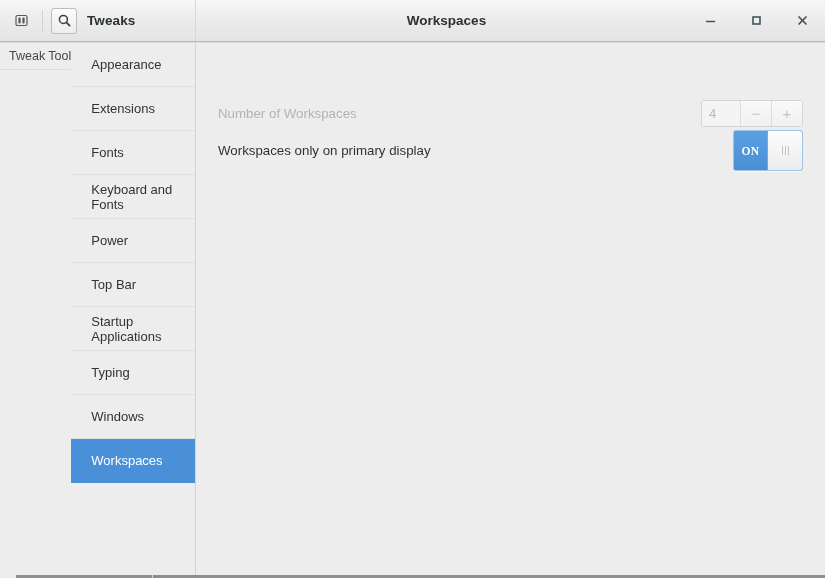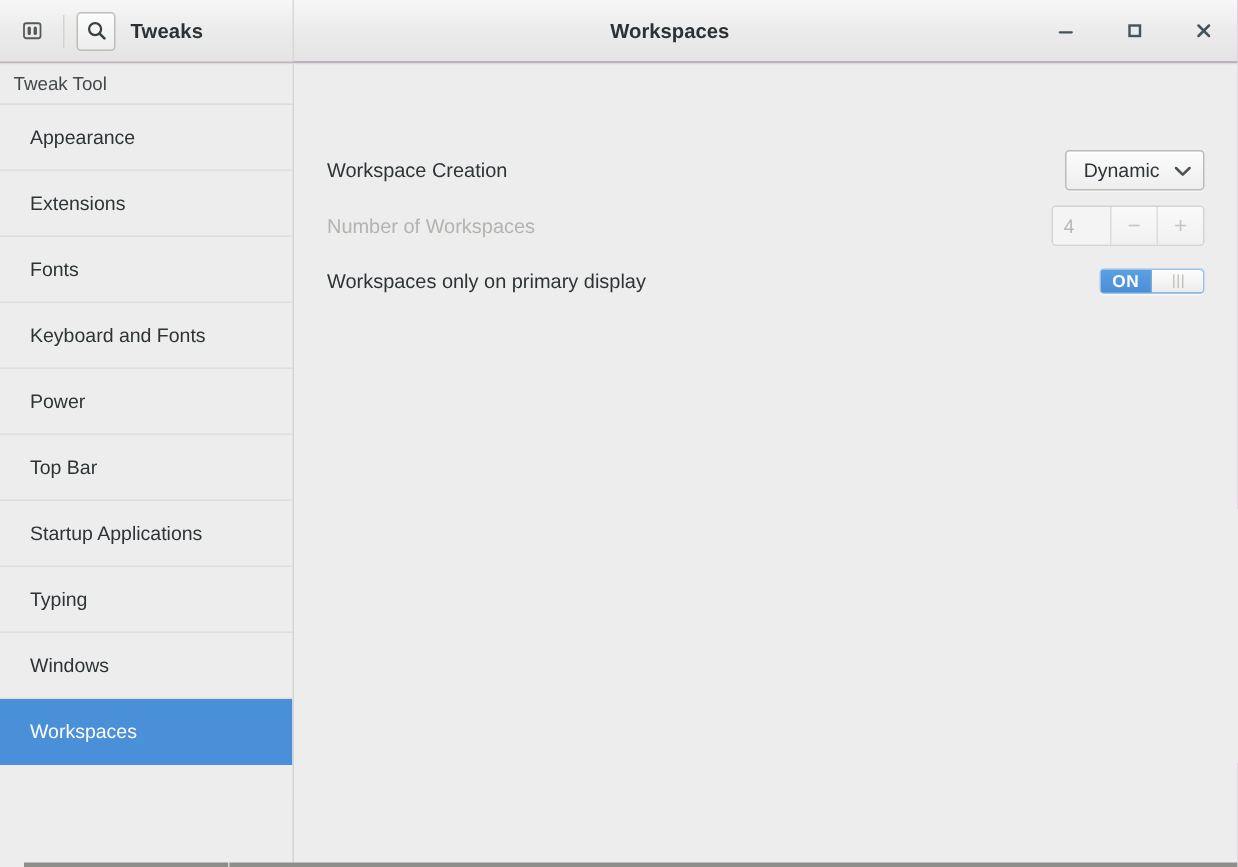--- a/index.html
+++ b/index.html
@@ -110,21 +110,21 @@
   }
 
   
   .sidebar {
     width: 196px;
     min-width: 196px;
     box-sizing: border-box;
     background: #ededed;
     border-right: 1px solid #d4d4d1;
     display: flex;
-    flex-direction: column;
+    flex-direction: row;
     overflow: hidden;
     position: relative;
   }
   .side-header {
     height: 27px;
     min-height: 27px;
     display: flex;
     align-items: center;
     padding-left: 9px;
     font-size: 12.5px;
@@ -228,29 +228,30 @@
     border-left-color: #dcdcd8;
     background: linear-gradient(to bottom, #fafafa, #f0f0f0);
     color: #c6c6c3;
     font-size: 15px;
     line-height: 1;
   }
 
   
   .switch {
     width: 70px;
-    height: 17px;
+    height: 41px;
     border: 1px solid #9ec3e6;
     border-radius: 3px;
     display: flex;
     align-items: stretch;
     overflow: hidden;
     box-sizing: border-box;
     background: #4a90d9;
     box-shadow: 0 1px 0 rgba(255,255,255,.55);
+    font-family: Liberation Serif, serif;
   }
   .sw-on {
     flex: 1;
     display: flex;
     align-items: center;
     justify-content: center;
     background: linear-gradient(to bottom, #5ba0e2, #4a8fd6);
     color: #ffffff;
     font-size: 11.5px;
     font-weight: bold;
@@ -364,29 +365,20 @@
             <span>Windows</span>
           </div>
           <div class="side-item selected">
             <span>Workspaces</span>
           </div>
           <div class="side-item partial"></div>
         </div>
     </div>
 
     <div class="content">
-        <div class="pref-row">
-          <div class="pref-label">Workspace Creation</div>
-          <div class="combo">
-            <span>Dynamic</span>
-            <span><svg width="11" height="8" viewBox="0 0 11 8">
-                <polyline points="1,2 5.5,6.4 10,2" fill="none" stroke="#4a5256" stroke-width="1.7" stroke-linecap="round" stroke-linejoin="round"></polyline>
-              </svg></span>
-          </div>
-        </div>
         <div class="pref-row">
           <div class="pref-label disabled">Number of Workspaces</div>
           <div class="spin">
             <div class="spin-val">4</div>
             <div class="spin-btn">−</div>
             <div class="spin-btn">+</div>
           </div>
         </div>
         <div class="pref-row">
           <div class="pref-label">Workspaces only on primary display</div>

